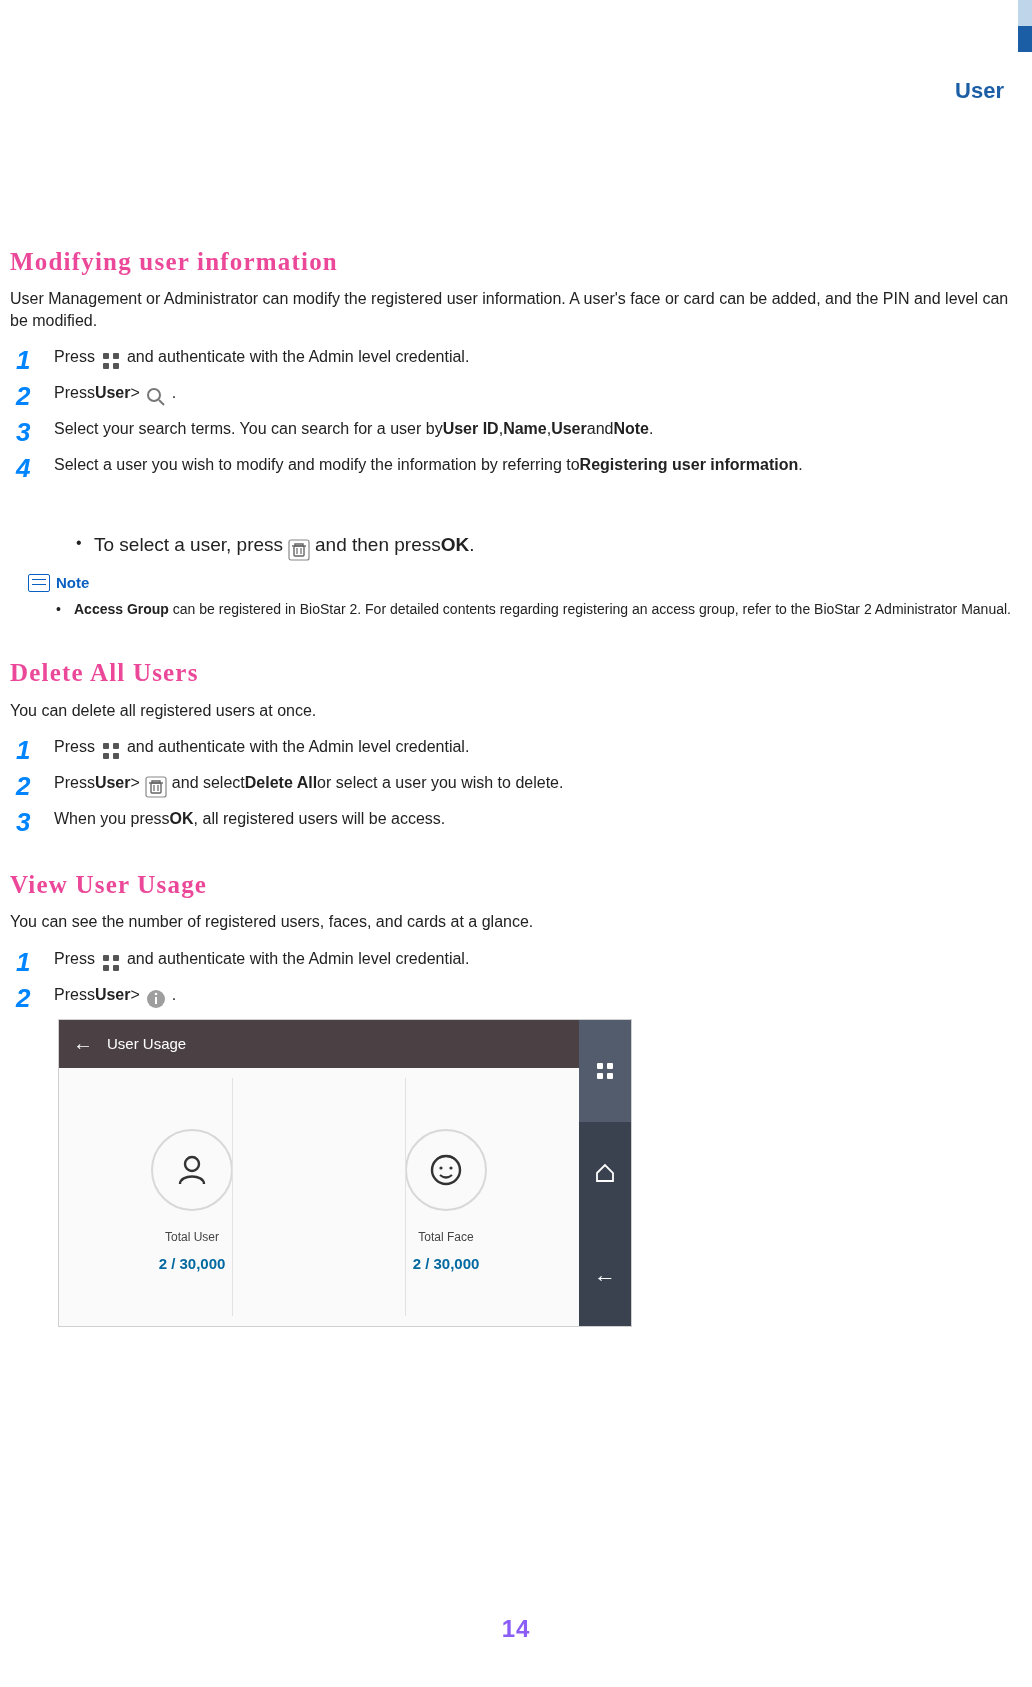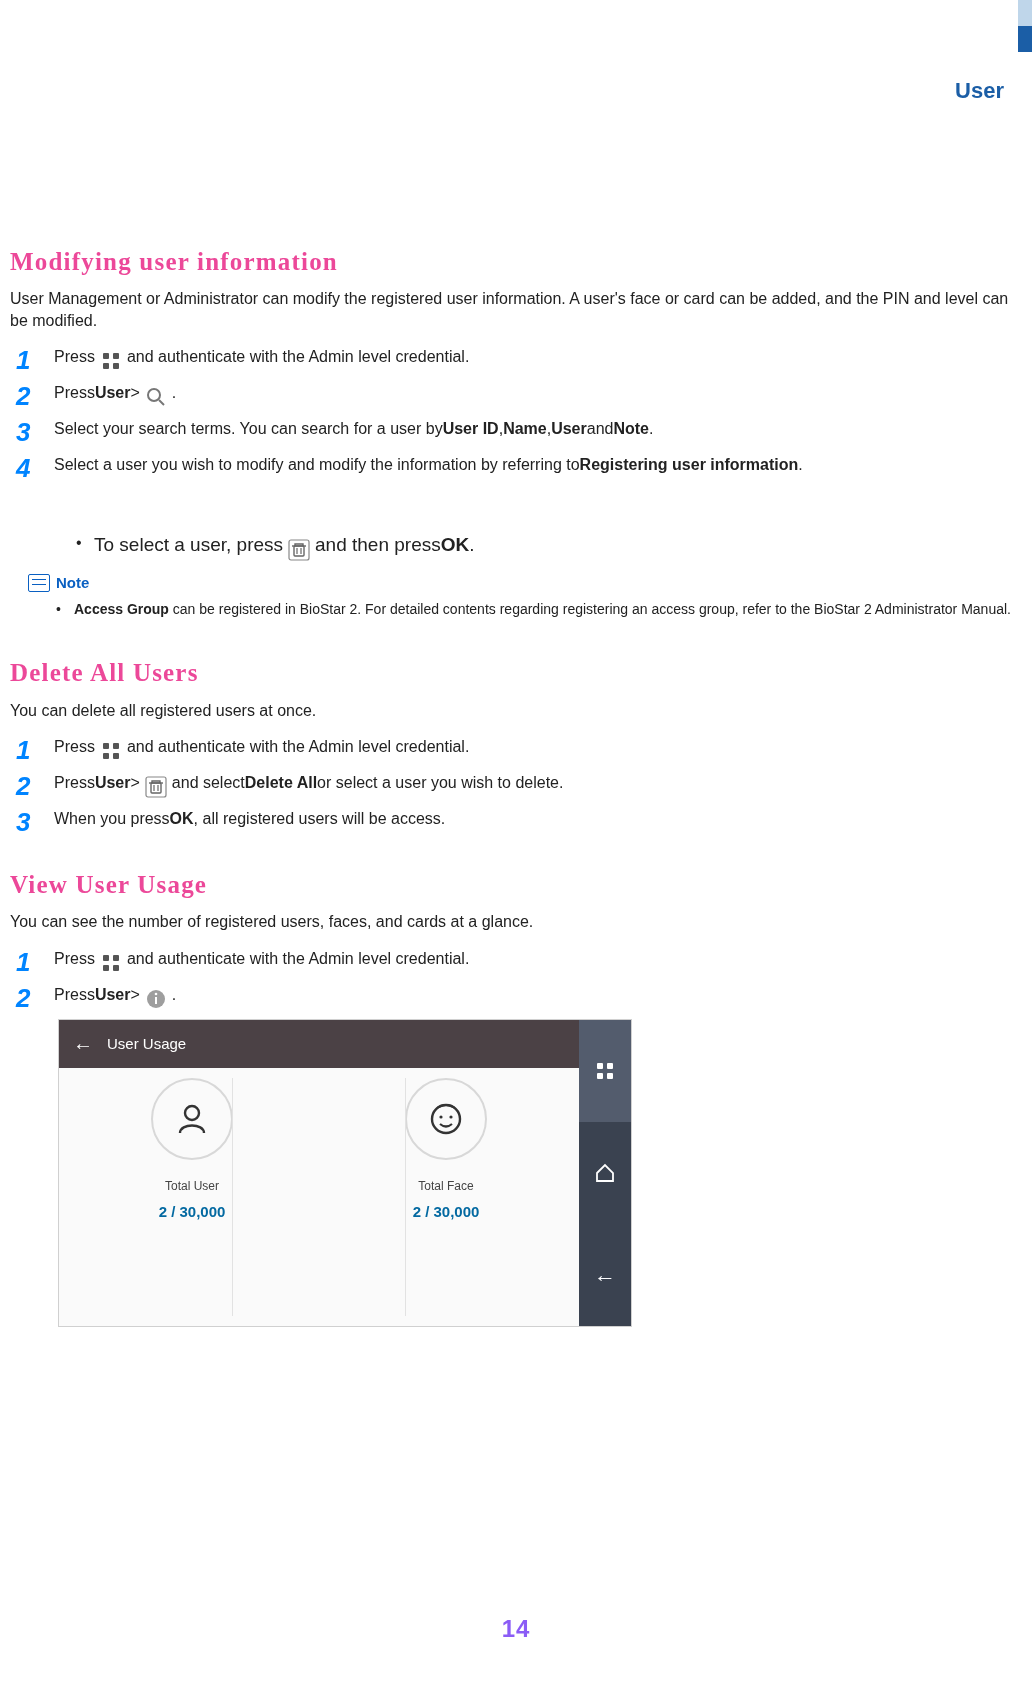--- a/index.html
+++ b/index.html
@@ -34,21 +34,21 @@
   .note-icon-box { width: 22px; height: 18px; border: 1.5px solid #0a60c2; border-radius: 2px; position: relative; display: inline-block; }
   .note-icon-box::before, .note-icon-box::after { content: ""; position: absolute; background: #0a60c2; height: 1.5px; left: 3px; right: 3px; }
   .note-icon-box::before { top: 4px; }
   .note-icon-box::after { top: 9px; }
   .note-list { list-style: none; padding-left: 28px; margin-top: 6px; }
   .note-list li { position: relative; padding-left: 18px; font-size: 14px; line-height: 1.4; text-align: justify; }
   .note-list li::before { content: "•"; position: absolute; left: 0; }
   .userusage-screen { margin-left: 48px; margin-top: 8px; width: 574px; height: 308px; position: relative; display: flex; border: 1px solid #d0d0d0; }
   .uu-main { flex: 1; background: #fafafa; display: flex; flex-direction: column; }
   .uu-header { height: 48px; background: #4b4145; color: #fff; display: flex; align-items: center; padding: 0 14px; gap: 14px; font-size: 15px; }
-  .uu-cards { flex: 1; display: flex; justify-content: space-around; align-items: flex-start; padding: 10px 6px 0 6px; position: relative; }
+  .uu-cards { flex: 1; display: flex; justify-content: space-around; align-items: center; padding: 10px 6px 0 6px; position: relative; }
   .uu-divider { position: absolute; top: 10px; bottom: 10px; width: 1px; background: #e2e2e2; }
   .d1 { left: 33.3%; } .d2 { left: 66.6%; }
   .uu-card { text-align: center; width: 120px; }
   .uu-circle { width: 82px; height: 82px; border: 2px solid #d8d8d8; border-radius: 50%; margin: 0 auto 18px auto; display: flex; align-items: center; justify-content: center; color: #333; }
   .uu-card-label { font-size: 12px; color: #444; margin-bottom: 6px; }
   .uu-card-value { font-size: 15px; font-weight: 700; color: #0369a1; }
   .uu-sidebar { width: 52px; background: #3a4250; display: flex; flex-direction: column; }
   .uu-side-btn { flex: 1; display: flex; align-items: center; justify-content: center; color: #fbfcfe; font-size: 22px; }
   .uu-side-btn.top { background: #535c6d; }
   .page-number { position: absolute; bottom: 40px; left: 0; right: 0; text-align: center; color: #8b5cf6; font-weight: 700; font-size: 24px; letter-spacing: 1px; }

